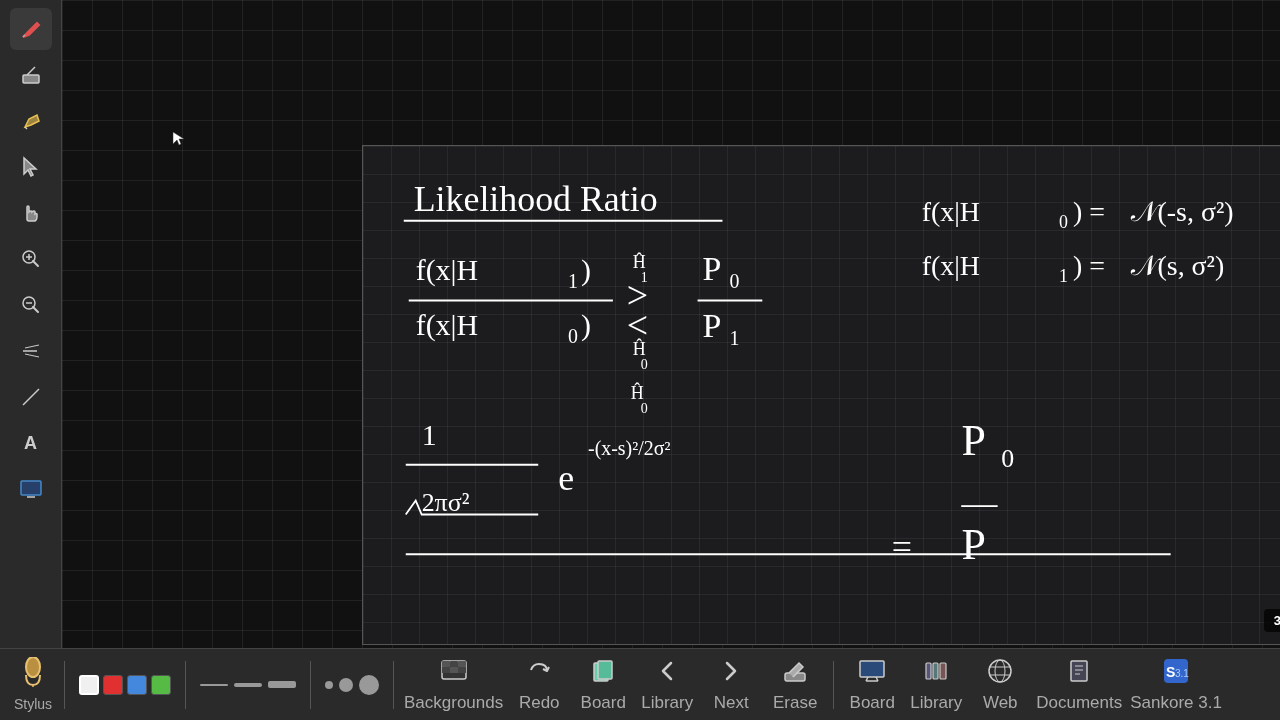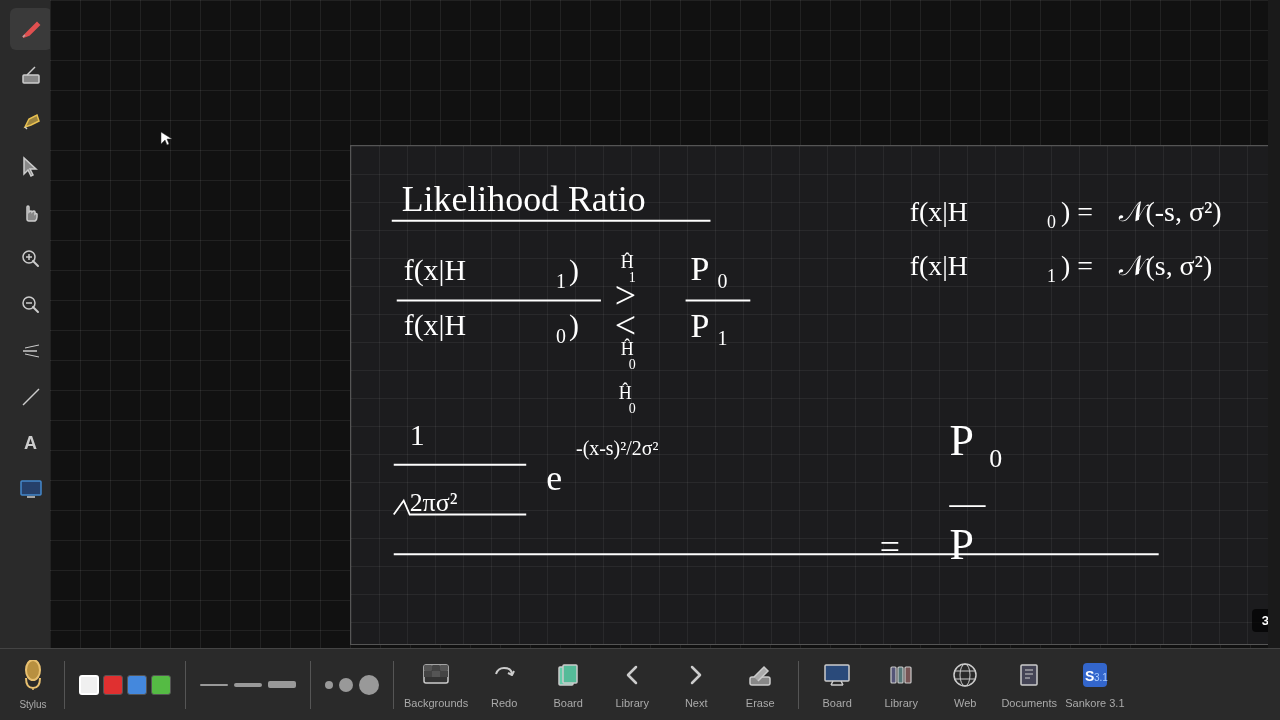--- a/index.html
+++ b/index.html
@@ -38,21 +38,21 @@
       color: #ccc;
       font-size: 20px;
       background: transparent;
       border: none;
     }
     .tool-btn.active { background: #3a3a3a; }
 
     
     #canvas-area {
       position: absolute;
-      left: 50px; top: 0;
+      left: 62px; top: 0;
       width: 1218px;
       height: 648px;
       background: #111;
       overflow: hidden;
     }
 
     
     #grid-bg {
       position: absolute;
       left: 0; top: 0;
@@ -185,32 +185,32 @@
       justify-content: center;
       min-width: 64px;
       height: 64px;
       cursor: pointer;
       border-radius: 6px;
       color: #ccc;
       gap: 2px;
       padding: 0 4px;
     }
     .nav-btn .nav-icon { font-size: 22px; }
-    .nav-btn .nav-label { font-size: 11px; color: #aaa; }
+    .nav-btn .nav-label { font-size: 17px; color: #aaa; }
 
     
     #stylus-area {
       display: flex;
       flex-direction: column;
       align-items: center;
       min-width: 50px;
       cursor: pointer;
     }
     #stylus-icon { font-size: 28px; color: #e8c070; }
-    #stylus-label { font-size: 10px; color: #aaa; margin-top: 2px; }
+    #stylus-label { font-size: 14px; color: #aaa; margin-top: 2px; }
   </style>
 </head>
 <body>
 
 <div id="left-toolbar">
   <button class="tool-btn active" title="Pen">
     <svg width="24" height="24" viewBox="0 0 24 24" fill="none">
       <path d="M4 20 L8 16 L18 6 L20 8 L10 18 Z" stroke="#e05050" stroke-width="2" fill="#e05050"></path>
       <path d="M4 20 L6 18" stroke="#aaa" stroke-width="1.5"></path>
     </svg>

